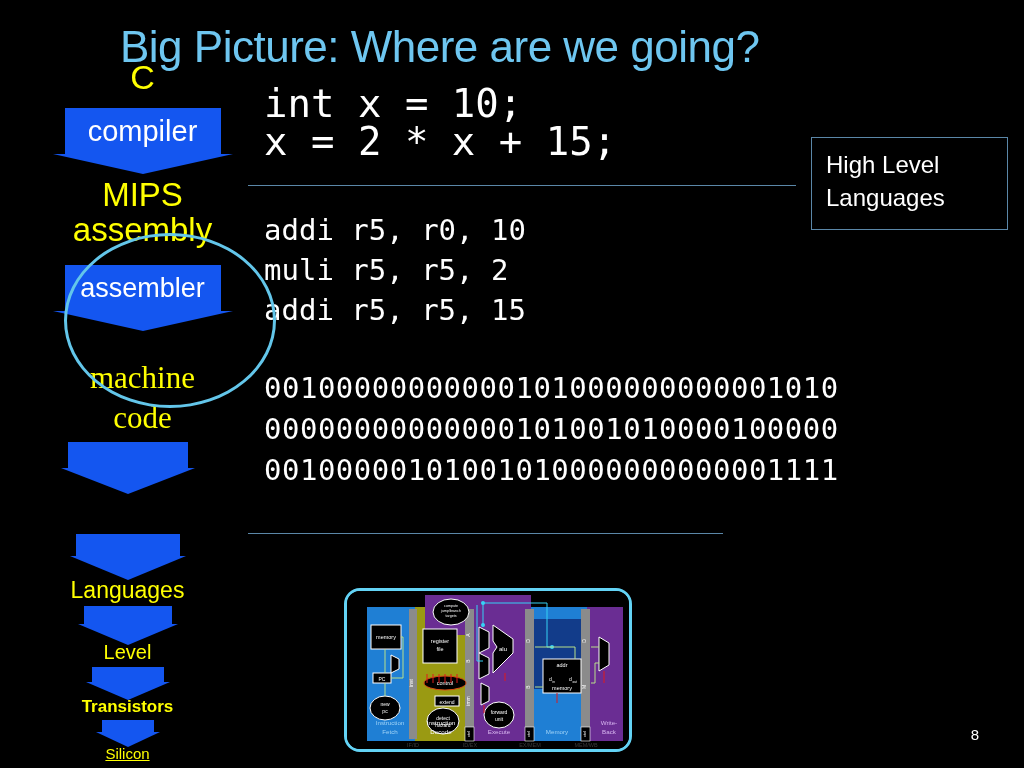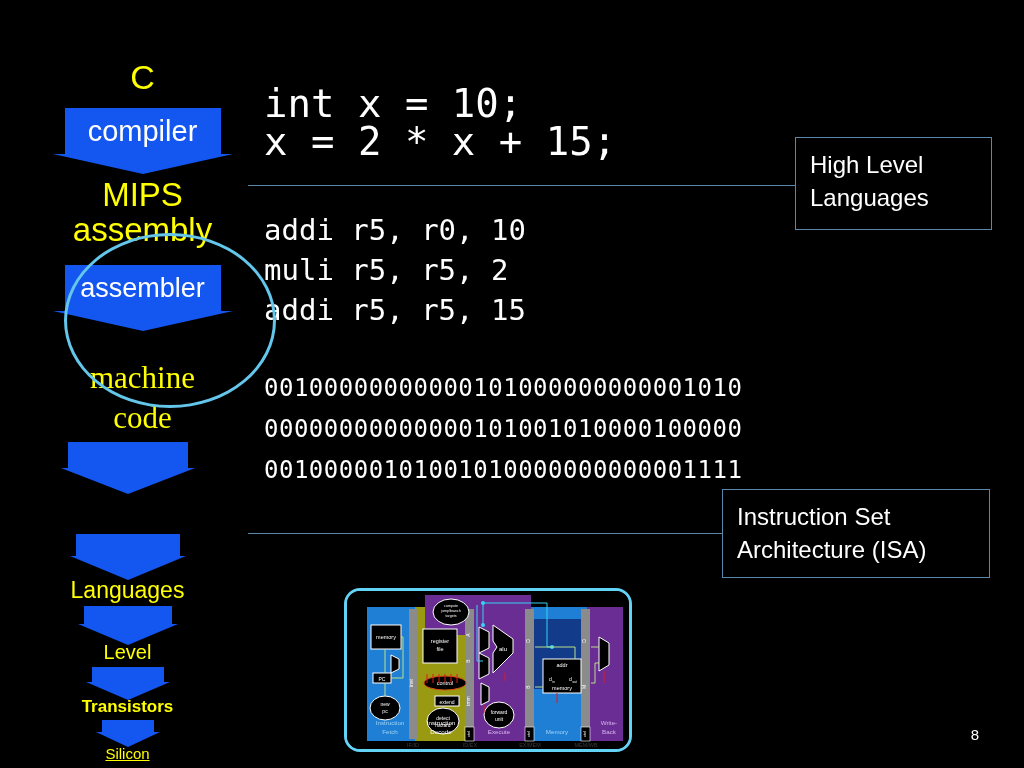--- a/index.html
+++ b/index.html
@@ -97,32 +97,33 @@
   
   .code {
     position: absolute;
     font-family: "DejaVu Sans Mono", monospace;
     color: #ffffff;
     white-space: pre;
     letter-spacing: 0px;
   }
   #hll-code   { left: 264px; top: 85px;  font-size: 39px; line-height: 38px; }
   #asm-code   { left: 264px; top: 210px; font-size: 29px; line-height: 40px; }
-  #bin-code   { left: 264px; top: 368px; font-size: 24px; line-height: 41px; letter-spacing: 0.5px; }
+  #bin-code   { left: 264px; top: 368px; font-size: 29px; line-height: 41px; letter-spacing: 0.5px; }
 
   
   .callout {
     position: absolute;
     border: 1px solid #5b87a8;
     background: #000000;
     color: #ffffff;
     box-sizing: border-box;
     padding: 10px 12px 10px 14px;
     font-size: 24px;
     line-height: 1.38;
+    margin-left: 16px;
   }
   .leader {
     position: absolute;
     height: 1px;
     background: #5b87a8;
   }
 
   
   .datapath {
     position: absolute;
@@ -147,20 +148,21 @@
     text-align: center;
     color: #ffffff;
     font-size: 15px;
   }
 </style>
 </head>
 <body>
 
 <div class="slide">
 
+  <div class="title">Big Picture: Where are we going?</div>
 
   <div class="stack">
 
     <div class="layer-label" style="top:0px; font-size:34px;">C</div>
 
     <div class="arrow-wrap" style="left:0px; top:48px; width:245px; height:66px;">
       <div class="arrow-body" style="top:0px; width:156px; height:46px;"></div>
       <div class="arrow-head" style="top:46px; border-left-width:90px; border-right-width:90px; border-top-width:20px;"></div>
       <div class="arrow-text" style="top:7px; font-size:29px;">compiler</div>
     </div>
@@ -223,22 +225,20 @@
 
   <div class="code" id="bin-code">00100000000000101000000000001010
 00000000000000101001010000100000
 00100000101001010000000000001111</div>
 
   <div class="leader" style="left:248px; top:185px; width:548px;"></div>
   <div class="callout" style="left:795px; top:137px; width:197px; height:93px; white-space:pre-line;">High Level
 Languages</div>
 
   <div class="leader" style="left:248px; top:533px; width:475px;"></div>
-  <div class="callout" style="left:722px; top:489px; width:268px; height:89px; white-space:pre-line;">Instruction Set
-Architecture (ISA)</div>
 
   <div class="datapath">
     <svg class="dp-svg" width="282" height="158" viewBox="0 0 282 158" xmlns="http://www.w3.org/2000/svg">
 
       <rect x="0" y="0" width="282" height="158" fill="#000000"></rect>
 
       <rect x="20" y="16" width="48" height="134" fill="#1f7fd4"></rect>
       <rect x="68" y="16" width="54" height="134" fill="#9a9a12"></rect>
       <rect x="122" y="4" width="62" height="146" fill="#6a2d93"></rect>
       <rect x="184" y="16" width="56" height="134" fill="#1f7fd4"></rect>

